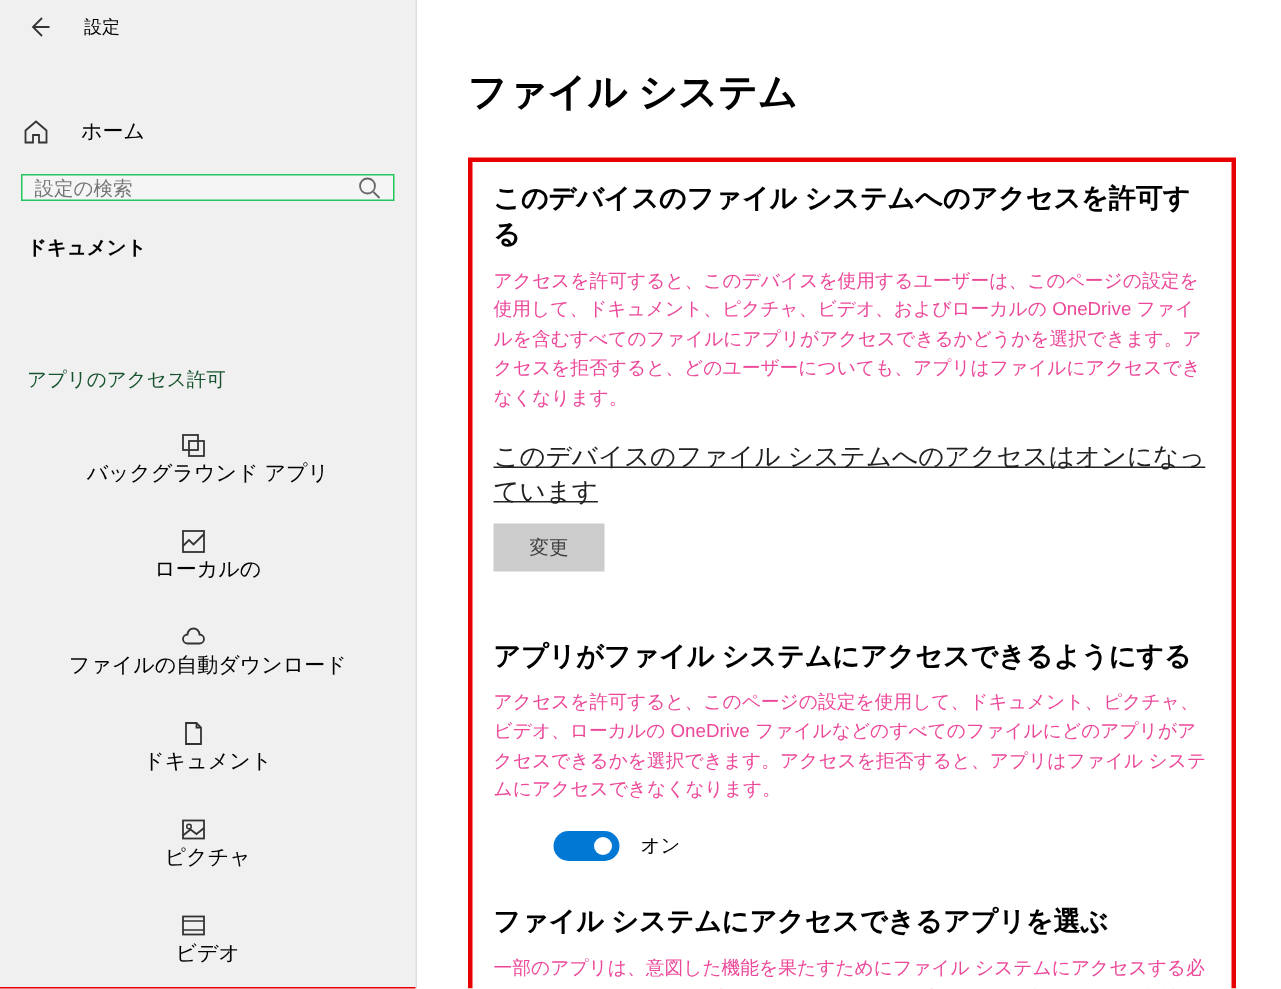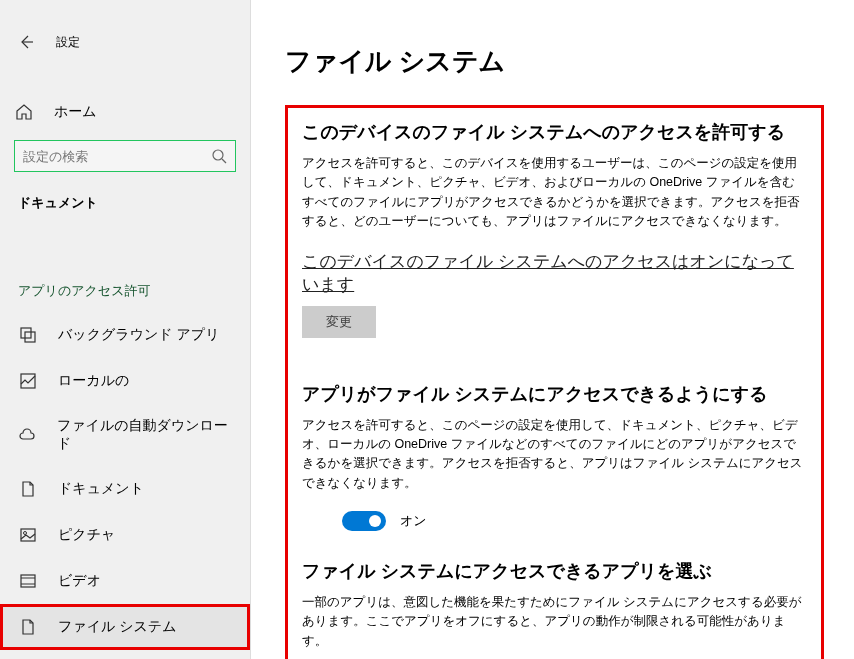--- a/index.html
+++ b/index.html
@@ -12,26 +12,26 @@
     height: 659px;
     overflow: hidden;
     position: relative;
   }
   .app {
     display: flex;
     width: 100%;
     height: 100%;
   }
   .sidebar {
-    width: 251px;
+    width: 278px;
     background: #f0f0f0;
     border-right: 1px solid #ddd;
     display: flex;
     flex-direction: column;
-    padding-top: 24px;
+    padding-top: 0;
   }
   .sidebar .top-row {
     display: flex;
     align-items: center;
     padding: 6px 14px 10px 14px;
   }
   .back-arrow {
     display: inline-flex;
     width: 24px; height: 24px;
     align-items: center; justify-content: center;
@@ -84,20 +84,21 @@
     font-size: 13px;
     color: #14532d;
     padding: 60px 18px 12px 18px;
   }
   .nav-item {
     display: flex;
     align-items: center;
     padding: 13px 18px;
     cursor: pointer;
     font-size: 14px;
+    flex-direction: column;
   }
   .nav-item.selected {
     background: #e4e4e4;
     outline: 3px solid #e80000;
     outline-offset: -3px;
   }
   .main {
     flex: 1;
     padding: 44px 30px 20px 34px;
     position: relative;
@@ -112,21 +113,21 @@
     border: 3px solid #e80000;
     padding: 12px 14px 18px 14px;
   }
   .highlight-box h2 {
     font-size: 18px;
     font-weight: 600;
     margin-bottom: 10px;
   }
   .desc {
     font-size: 12.5px;
-    color: #000000;
+    color: #ec4899;
     line-height: 1.55;
     margin-bottom: 18px;
   }
   .status-line {
     font-size: 17px;
     color: #222;
     margin-bottom: 10px;
     text-decoration: underline;
   }
   .btn {

